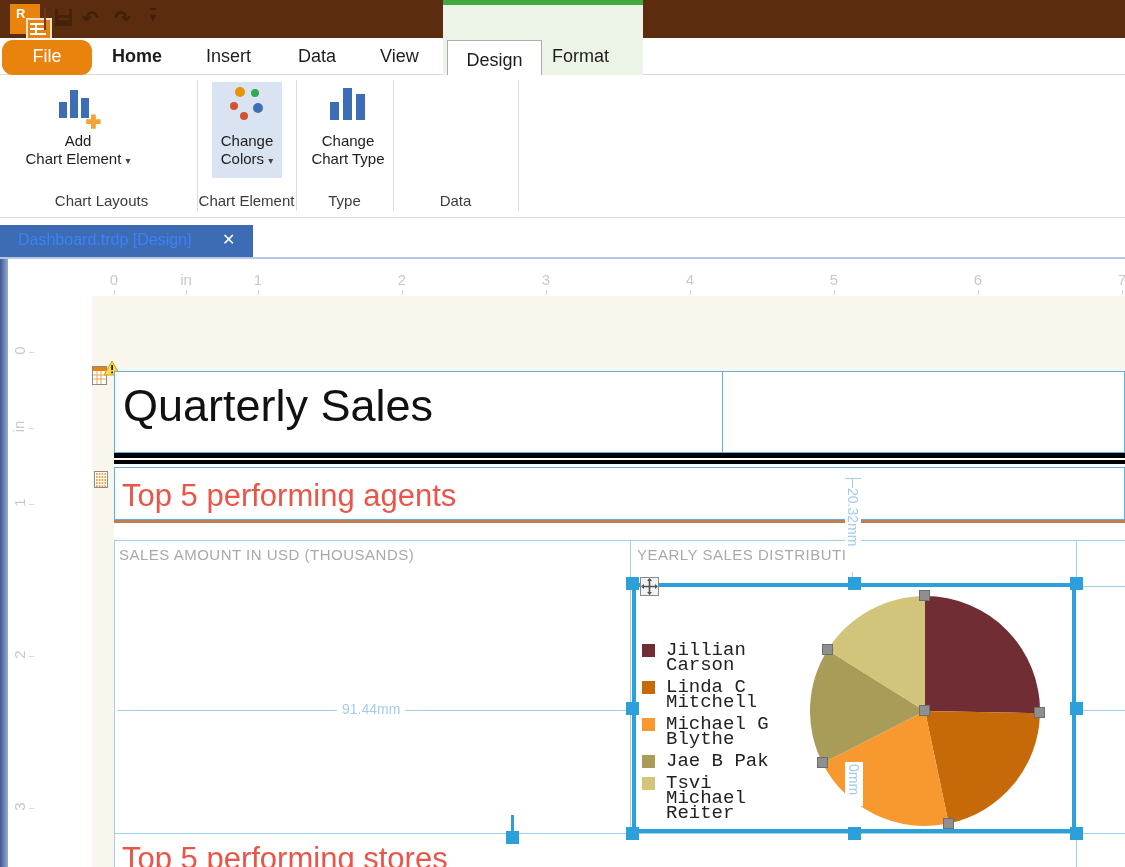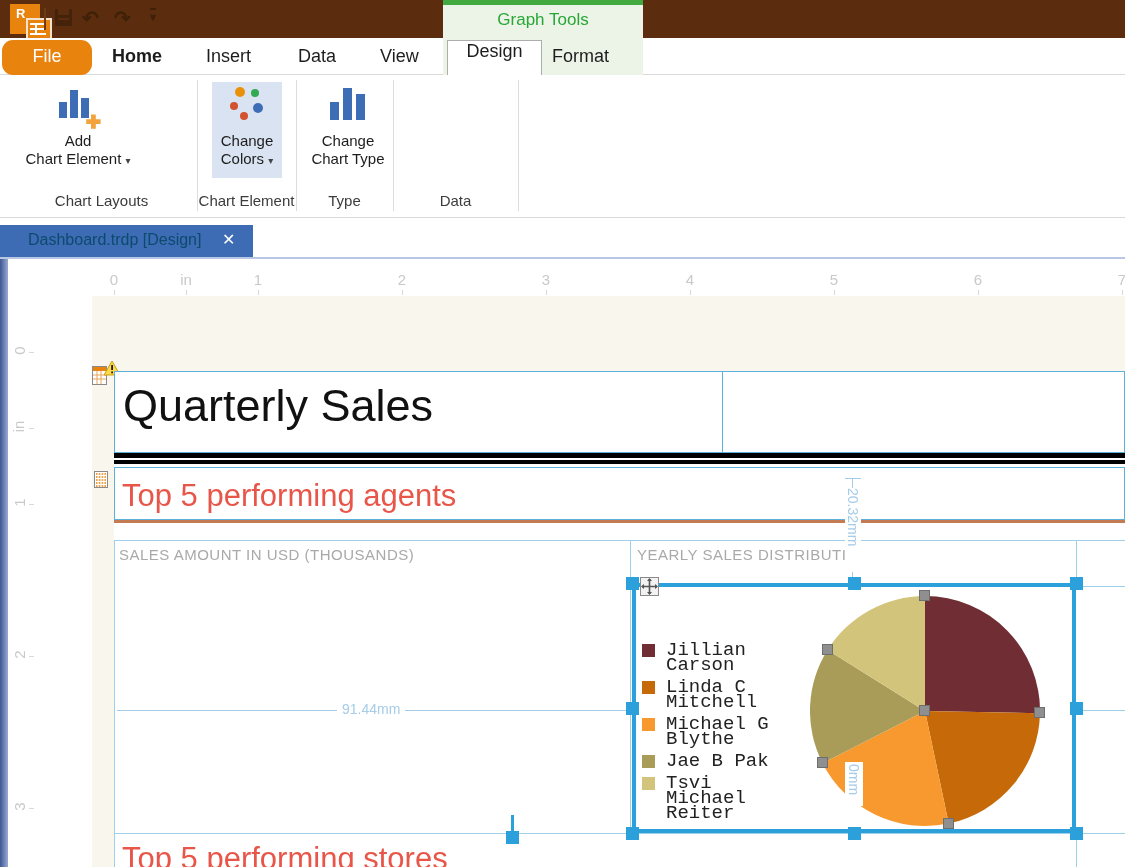--- a/index.html
+++ b/index.html
@@ -23,37 +23,37 @@
   .ctx-label { left:443px; top:10px; width:200px; text-align:center; color:#28A737; font-size:17px; }
 
   
   .tabrow { left:0; top:38px; width:1125px; height:37px; background:#fff; border-bottom:1px solid #D9D9D9; }
   .ctx-panel-bottom { left:443px; top:38px; width:200px; height:37px; background:#EBF4E6; }
   .file-tab { left:2px; top:40px; width:90px; height:35px; background:#E8830E; color:#fff;
               font-size:18px; text-align:center; padding-top:6px;border-radius:11px; }
   .menu-tab { top:46px; font-size:18px; color:#1d1d1d; }
   .design-tab { left:447px; top:40px; width:95px; height:36px; background:#fff;
                 border:1px solid #ADADAD; border-bottom:none; font-size:18px; color:#1d1d1d;
-                text-align:center; padding-top:0; }
+                text-align:center; padding-top:9px; }
   .format-tab { left:552px; top:46px; font-size:18px; color:#1d1d1d; }
 
   
   .ribbon { left:0; top:75px; width:1125px; height:143px; background:#fff; border-bottom:1px solid #D9D9D9; }
   .rb-divider { top:80px; width:1px; height:131px; background:#DCDCDC; }
   .rb-btn { top:82px; height:96px; text-align:center; }
   .rb-btn.active { background:#D9E3F1; }
   .rb-icon { position:relative; width:100%; height:50px; }
   .rb-label { font-size:15px; color:#1d1d1d; line-height:18px; }
   .rb-group-label { top:192px; font-size:15px; color:#3c3c3c; text-align:center; }
   .dd-arrow { font-size:10px; color:#444; }
 
   
   .docgap { left:0; top:218px; width:1125px; height:7px; background:#fff; }
   .doc-tab { left:0; top:225px; width:253px; height:32px; background:#3D6CB4; color:#fff; }
-  .doc-tab-label { left:28px; top:231px; font-size:16px; color:#0c4a6e; }
+  .doc-tab-label { left:18px; top:231px; font-size:16px; color:#3b82f6; }
   .doc-tab-close { left:222px; top:230px; font-size:16px; color:#fff; }
   .doc-underline { left:0; top:257px; width:1125px; height:2px; background:#B7C7E5; }
 
   
   .design-bg { left:0; top:259px; width:1125px; height:608px; background:#fff; }
   .left-edge { left:0; top:259px; width:8px; height:608px;
                background:linear-gradient(to right,#3E5795,#97ABD1); }
   .ruler-text { color:#C9C9C9; font-size:15px; }
   .ruler-tick-h { background:#D9D9D9; width:1px; height:5px; top:290px; }
   .ruler-tick-v { background:#D9D9D9; height:1px; width:5px; left:29px; }
@@ -115,21 +115,20 @@
   <div class="abs floppy">
     <i style="left:3px;top:0;width:11px;height:6px"></i>
     <i style="left:3px;top:9px;width:11px;height:8px;background:#45220A;border-top:2px solid #5B2D0E"></i>
   </div>
   <div class="abs qat-glyph" style="left:82px;">↶</div>
   <div class="abs qat-glyph" style="left:114px;">↷</div>
   <div class="abs qat-glyph" style="left:150px;top:8px;font-size:12px;border-top:2px solid #3F2008;">▾</div>
 
   <div class="abs ctx-panel-top"></div>
   <div class="abs ctx-strip"></div>
-  <div class="abs ctx-label">Graph Tools</div>
 
   <div class="abs tabrow"></div>
   <div class="abs ctx-panel-bottom"></div>
   <div class="abs file-tab">File</div>
   <div class="abs menu-tab" style="left:112px;font-weight:bold;">Home</div>
   <div class="abs menu-tab" style="left:206px;">Insert</div>
   <div class="abs menu-tab" style="left:298px;">Data</div>
   <div class="abs menu-tab" style="left:380px;">View</div>
   <div class="abs design-tab">Design</div>
   <div class="abs menu-tab format-tab">Format</div>

